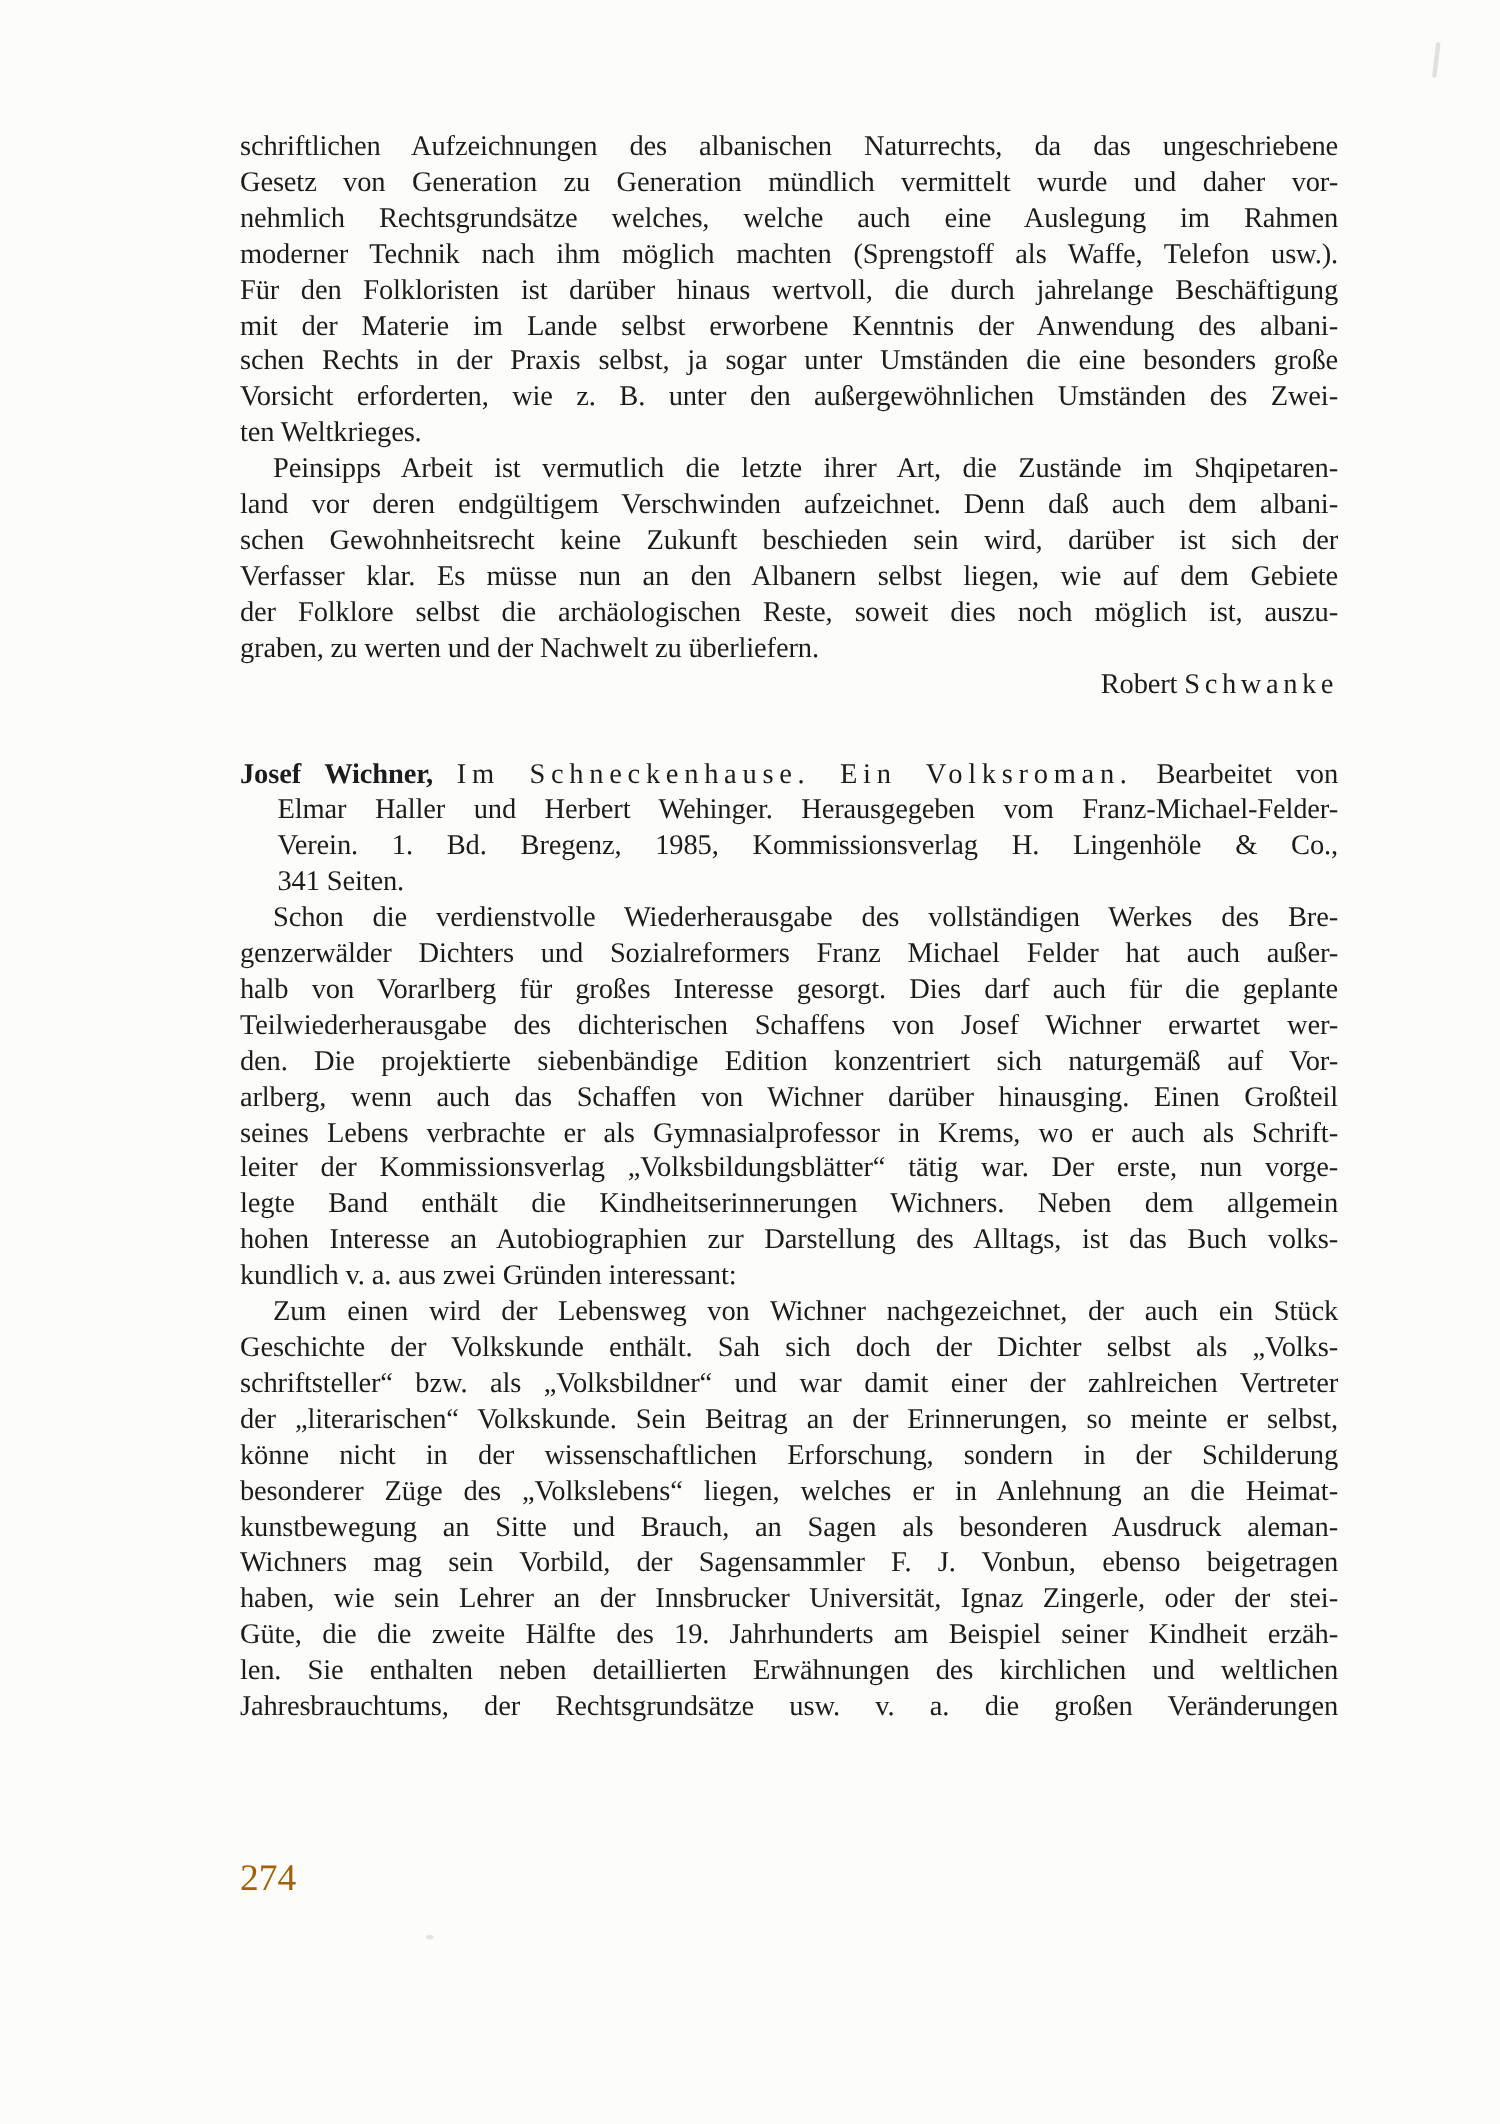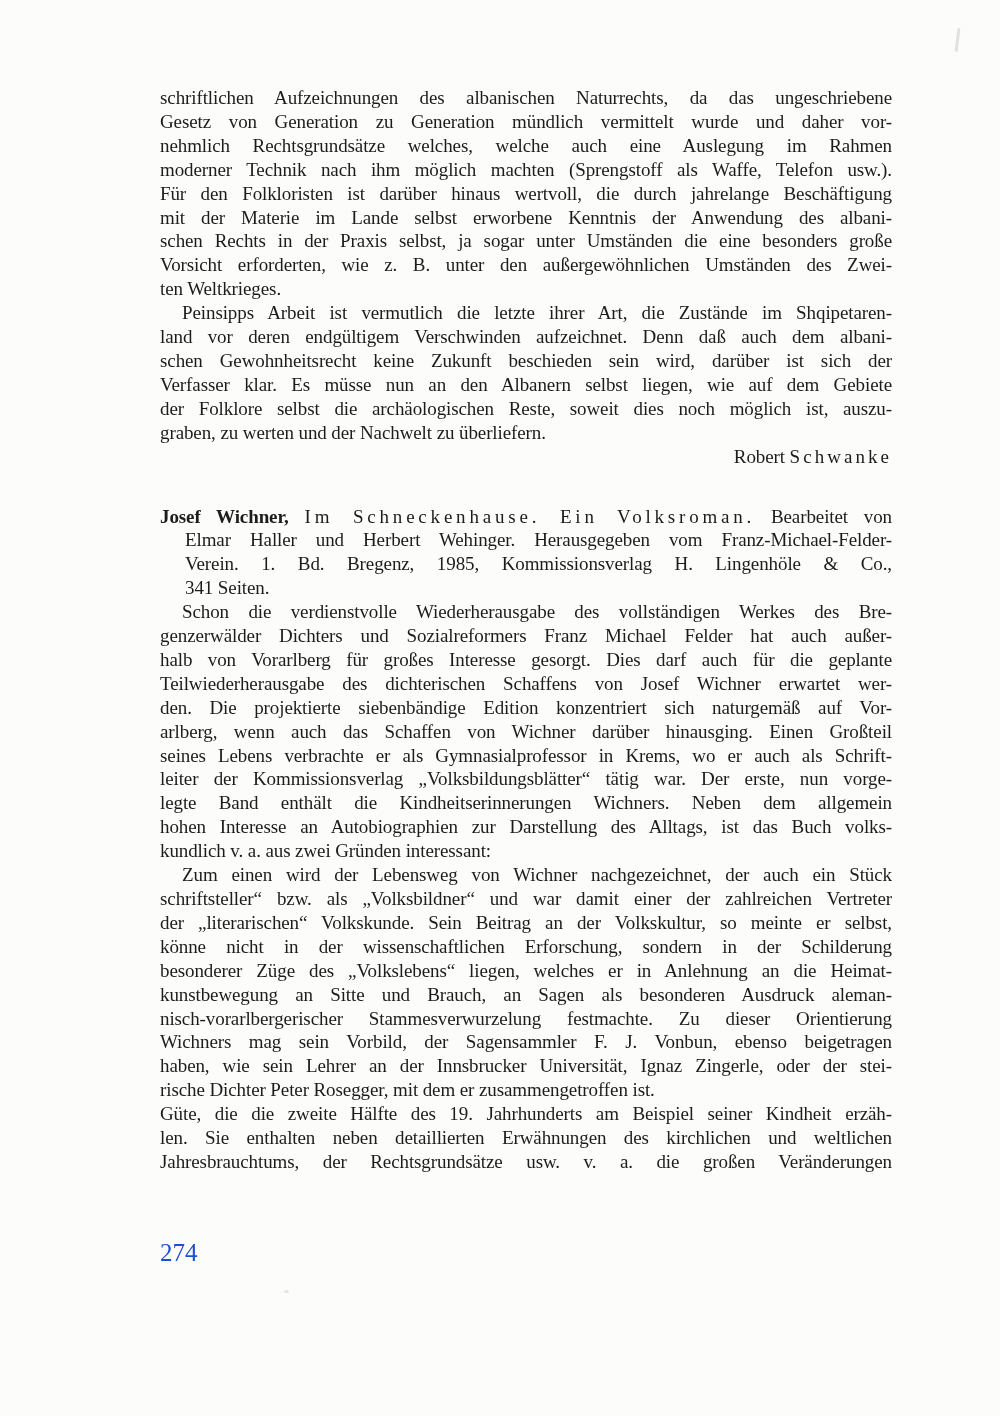--- a/index.html
+++ b/index.html
@@ -32,21 +32,21 @@
   .line.right { text-align: right; text-align-last: right; }
   .seg-plain { font-weight: normal; }
   .seg-bold  { font-weight: bold; margin-top: 48px; }
   .seg-spaced  { letter-spacing: 0.2em; }
   .seg-spaced-sm { letter-spacing: 0.16em; }
   .page-number {
     position: absolute;
     left: 160px; top: 1238px;
     font-size: 25px;
     line-height: 30px;
-    color: #1d4ed8;
+    color: #a16207;
   }
   
   .artifact-top-right {
     position: absolute; left: 956px; top: 28px;
     width: 3px; height: 24px;
     background: #dcdcdc; border-radius: 2px;
     transform: rotate(7deg); opacity: .85;
   }
   .artifact-speck {
     position: absolute; left: 284px; top: 1290px;
@@ -97,29 +97,28 @@
         <div class="line just"><span class="seg-plain">den. Die projektierte siebenbändige Edition konzentriert sich naturgemäß auf Vor-</span></div>
         <div class="line just"><span class="seg-plain">arlberg, wenn auch das Schaffen von Wichner darüber hinausging. Einen Großteil</span></div>
         <div class="line just"><span class="seg-plain">seines Lebens verbrachte er als Gymnasialprofessor in Krems, wo er auch als Schrift-</span></div>
         <div class="line just"><span class="seg-plain">leiter der Kommissionsverlag „Volksbildungsblätter“ tätig war. Der erste, nun vorge-</span></div>
         <div class="line just"><span class="seg-plain">legte Band enthält die Kindheitserinnerungen Wichners. Neben dem allgemein</span></div>
         <div class="line just"><span class="seg-plain">hohen Interesse an Autobiographien zur Darstellung des Alltags, ist das Buch volks-</span></div>
         <div class="line"><span class="seg-plain">kundlich v. a. aus zwei Gründen interessant:</span></div>
       </div>
       <div class="block block-paragraph">
         <div class="line just ind"><span class="seg-plain">Zum einen wird der Lebensweg von Wichner nachgezeichnet, der auch ein Stück</span></div>
+        <div class="line just"><span class="seg-plain">Geschichte der Volkskunde enthält. Sah sich doch der Dichter selbst als „Volks-</span></div>
         <div class="line just"><span class="seg-plain">schriftsteller“ bzw. als „Volksbildner“ und war damit einer der zahlreichen Vertreter</span></div>
-        <div class="line just"><span class="seg-plain">der „literarischen“ Volkskunde. Sein Beitrag an der Volkskultur, so meinte er selbst,</span></div>
+        <div class="line just"><span class="seg-plain">der „literarischen“ Volkskunde. Sein Beitrag an der Erinnerungen, so meinte er selbst,</span></div>
         <div class="line just"><span class="seg-plain">könne nicht in der wissenschaftlichen Erforschung, sondern in der Schilderung</span></div>
         <div class="line just"><span class="seg-plain">besonderer Züge des „Volkslebens“ liegen, welches er in Anlehnung an die Heimat-</span></div>
         <div class="line just"><span class="seg-plain">kunstbewegung an Sitte und Brauch, an Sagen als besonderen Ausdruck aleman-</span></div>
-        <div class="line just"><span class="seg-plain">nisch-vorarlbergerischer Stammesverwurzelung festmachte. Zu dieser Orientierung</span></div>
         <div class="line just"><span class="seg-plain">Wichners mag sein Vorbild, der Sagensammler F. J. Vonbun, ebenso beigetragen</span></div>
         <div class="line just"><span class="seg-plain">haben, wie sein Lehrer an der Innsbrucker Universität, Ignaz Zingerle, oder der stei-</span></div>
-        <div class="line"><span class="seg-plain">rische Dichter Peter Rosegger, mit dem er zusammengetroffen ist.</span></div>
       </div>
       <div class="block block-paragraph">
         <div class="line just"><span class="seg-plain">Güte, die die zweite Hälfte des 19. Jahrhunderts am Beispiel seiner Kindheit erzäh-</span></div>
         <div class="line just"><span class="seg-plain">len. Sie enthalten neben detaillierten Erwähnungen des kirchlichen und weltlichen</span></div>
         <div class="line just"><span class="seg-plain">Jahresbrauchtums, der Rechtsgrundsätze usw. v. a. die großen Veränderungen</span></div>
       </div>
     </main>
   <div class="page-number">274</div>
 </div>
 

